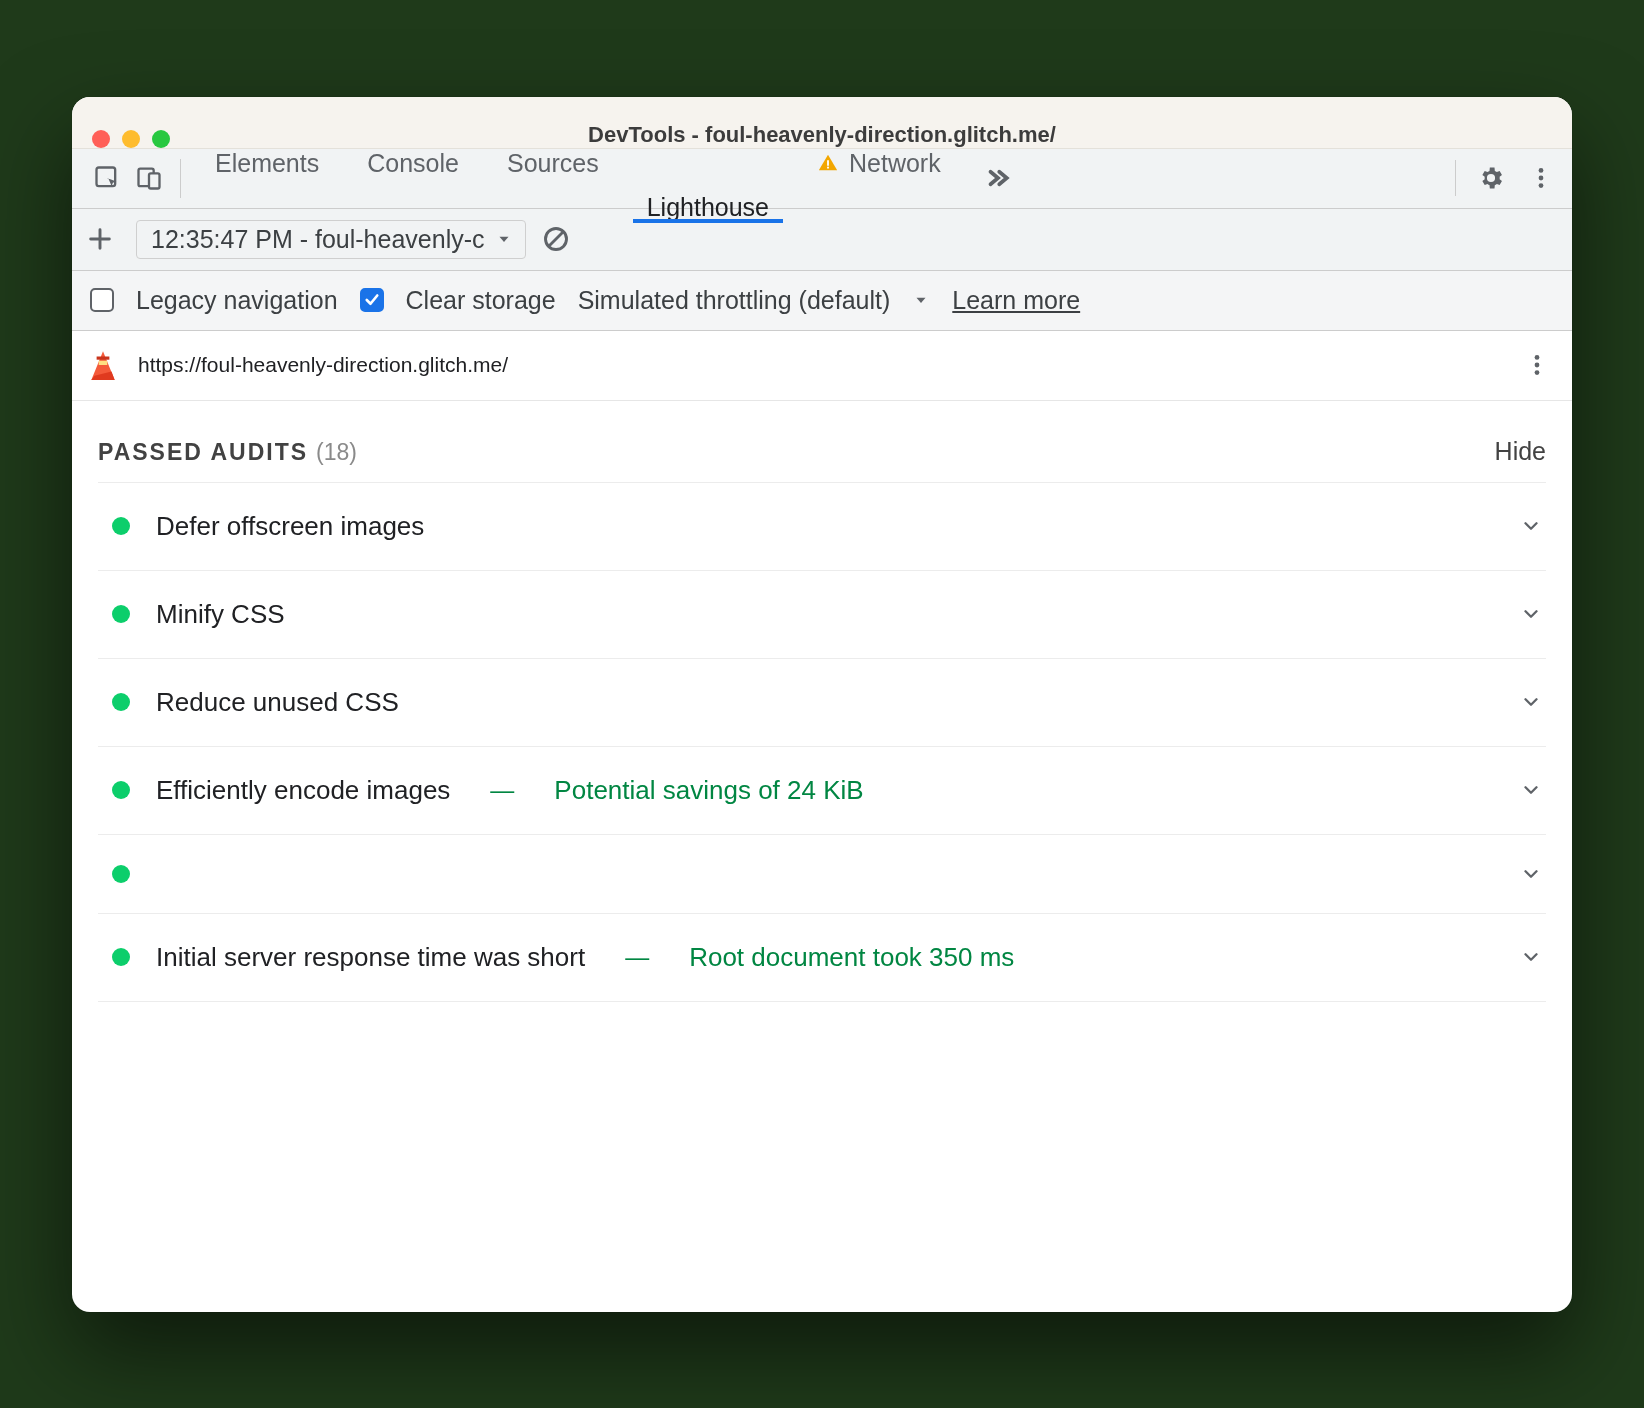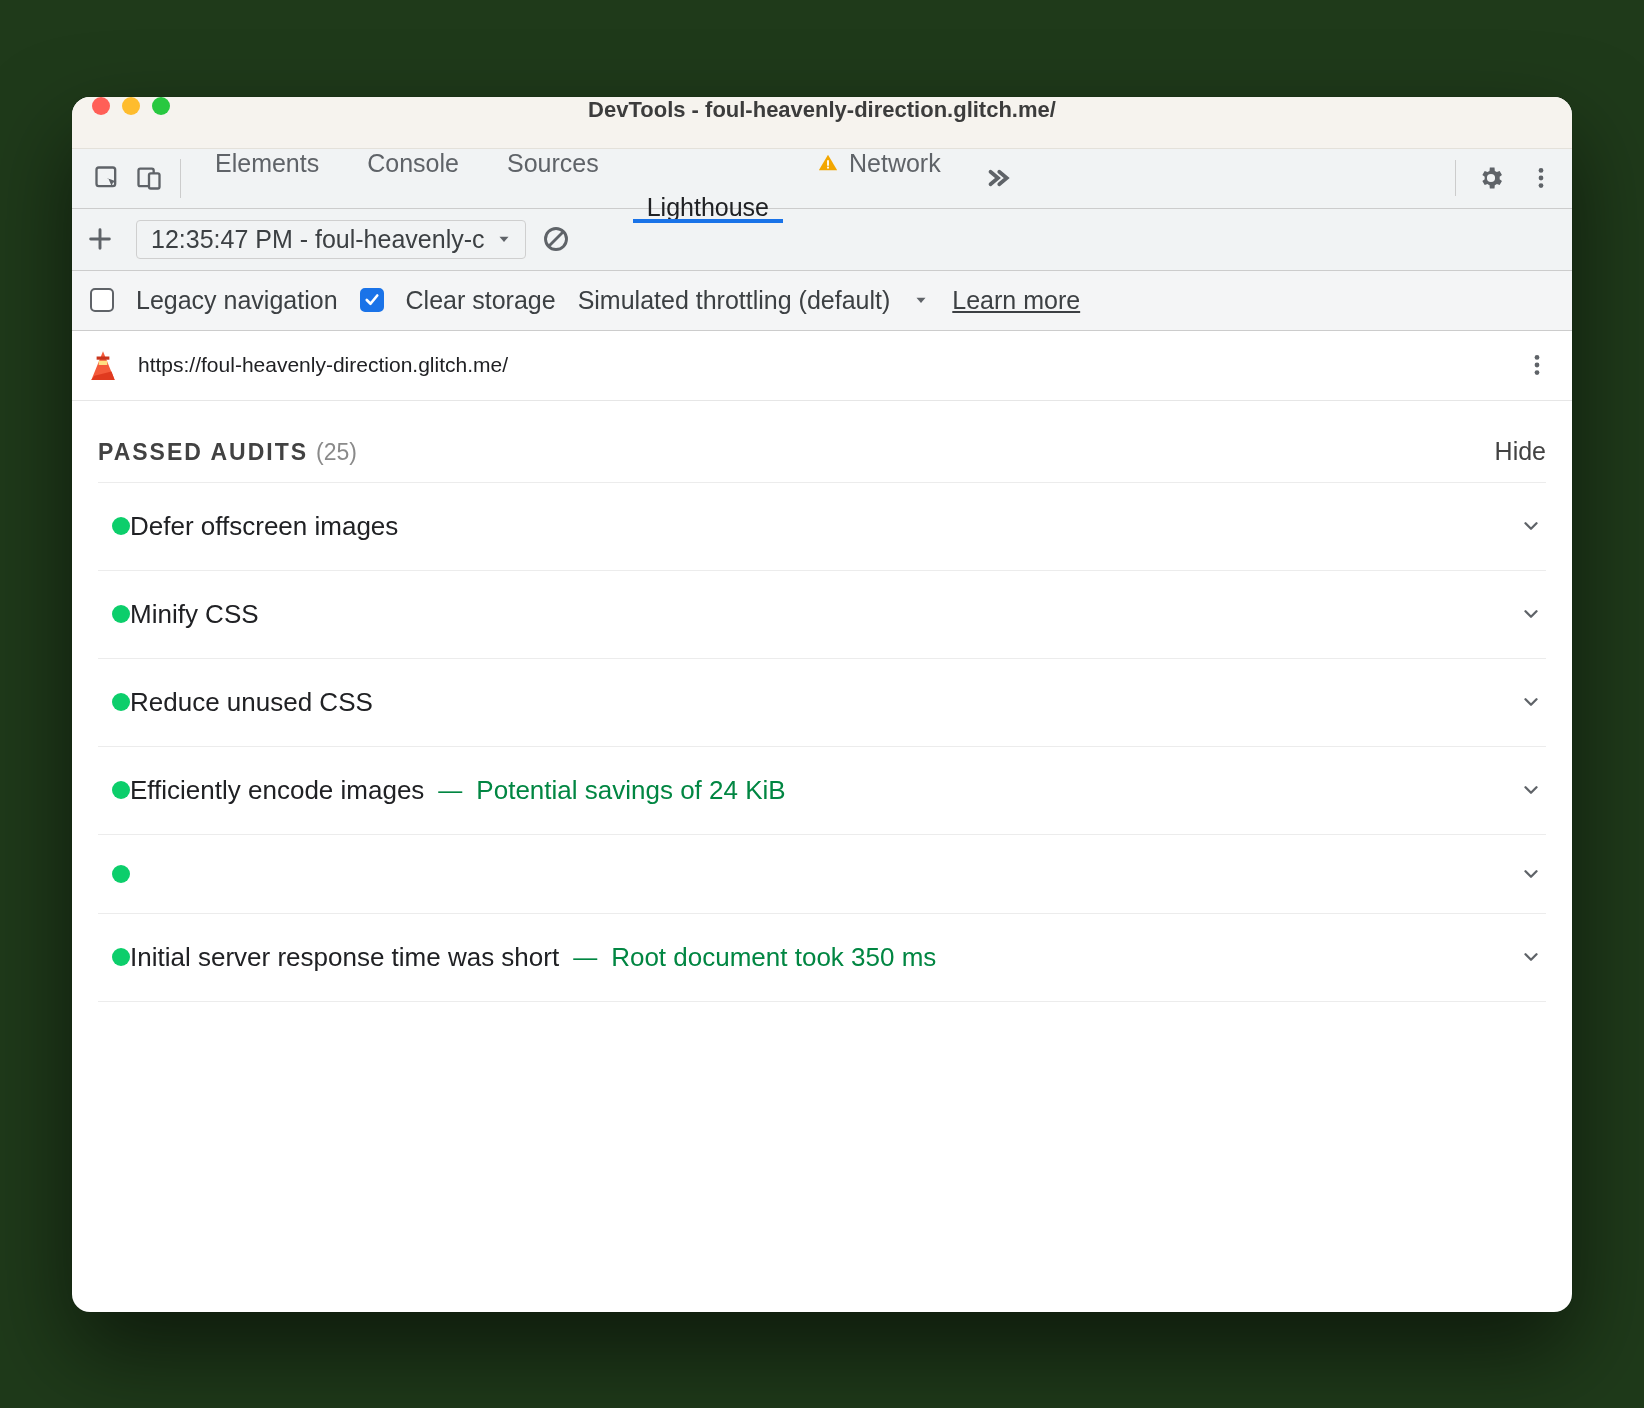--- a/index.html
+++ b/index.html
@@ -35,21 +35,21 @@
     overflow: hidden;
     display: flex; flex-direction: column;
     font-size: 24px;
     color: var(--text-dark);
   }
 
   
   .titlebar {
     height: 52px;
     background: var(--bg-titlebar);
-    display: flex; align-items: flex-start;
+    display: flex; align-items: flex-end;
     position: relative;
     border-bottom: 1px solid #e4e1da;
   }
   .traffic { display: flex; gap: 12px; padding-left: 20px; }
   .traffic .dot { width: 18px; height: 18px; border-radius: 50%; }
   .dot.r { background:#ff5f57; } .dot.y { background:#febc2e; } .dot.g { background:#28c840; }
   .titlebar .title {
     position: absolute; left: 0; right: 0; text-align: center;
     font-weight: 600; font-size: 22px; color: #3c3c3c;
     pointer-events: none;
@@ -151,20 +151,21 @@
     color: #424242; font-size: 23px;
   }
   .section-head .count { color:#8a8a8a; font-size: 23px; margin-left: 8px; }
   .section-head .spacer { flex:1; }
   .section-head .hide { color:#424242; font-size: 25px; }
 
   .audit {
     border-top: 1px solid #ececec;
     display:flex; align-items:center;
     padding: 28px 4px;
+    gap: 26px;
     justify-content: flex-end;
   }
   .audit:last-child { border-bottom: 1px solid #ececec; }
   .audit .bullet {
     width: 18px; height: 18px; border-radius:50%;
     background: var(--pass-green);
     flex: 0 0 auto; margin-left: 10px;
   }
   .audit .title { color:#202124; font-size: 26px; }
   .audit .detail { color: var(--detail-green); font-size: 26px; margin-left: 14px; }
@@ -310,21 +311,21 @@
             <circle cx="12" cy="5" r="2.2"></circle>
             <circle cx="12" cy="12" r="2.2"></circle>
             <circle cx="12" cy="19" r="2.2"></circle>
           </svg>
       </div>
     </div>
 
     <div class="section">
       <div class="section-head">
         <span class="label">PASSED AUDITS</span>
-        <span class="count">(25)</span>
+        <span class="count">(18)</span>
         <div class="spacer"></div>
         <span class="hide">Hide</span>
       </div>
 
       <div id="audit-list">
           <div class="audit">
             <div class="bullet"></div>
             <span class="title">Defer offscreen images</span>
             <div class="spacer"></div>
             <span>

